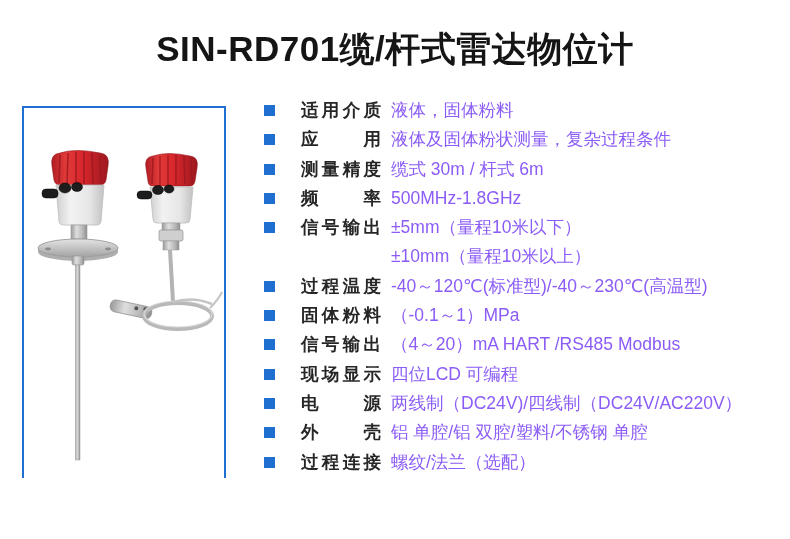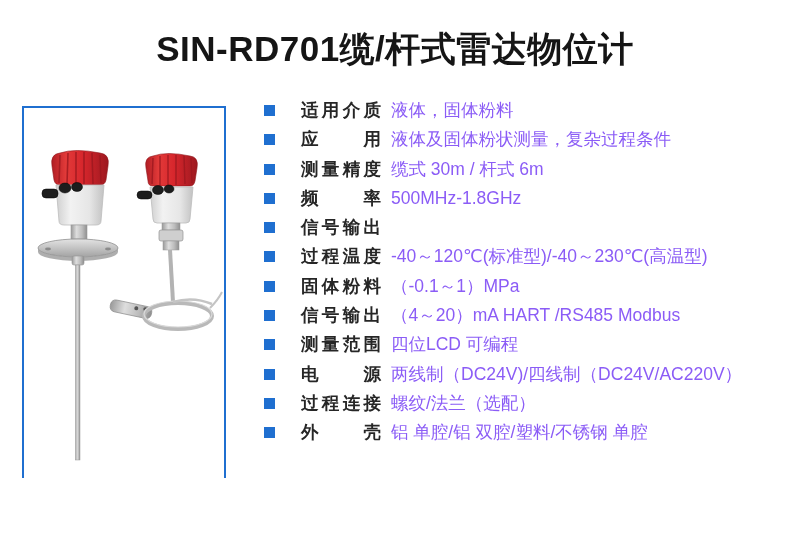--- a/index.html
+++ b/index.html
@@ -173,20 +173,22 @@
     <div class="spec-row">
       <span class="bullet"></span>
       <span class="spec-label">频率</span>
       <span class="spec-value">500MHz-1.8GHz</span>
     </div>
 
 
     <div class="spec-row">
       <span class="bullet"></span>
       <span class="spec-label">信号输出</span>
+      <span class="spec-value">±5mm（量程10米以下）
+±10mm（量程10米以上）</span>
     </div>
 
     <div class="spec-row">
       <span class="bullet"></span>
       <span class="spec-label">过程温度</span>
       <span class="spec-value">-40～120℃(标准型)/-40～230℃(高温型)</span>
     </div>
 
     <div class="spec-row">
       <span class="bullet"></span>
@@ -195,36 +197,36 @@
     </div>
 
     <div class="spec-row">
       <span class="bullet"></span>
       <span class="spec-label">信号输出</span>
       <span class="spec-value">（4～20）mA HART /RS485 Modbus</span>
     </div>
 
     <div class="spec-row">
       <span class="bullet"></span>
-      <span class="spec-label">测量范围</span>
+      <span class="spec-label">现场显示</span>
       <span class="spec-value">四位LCD 可编程</span>
     </div>
 
     <div class="spec-row">
       <span class="bullet"></span>
       <span class="spec-label">电源</span>
       <span class="spec-value">两线制（DC24V)/四线制（DC24V/AC220V）</span>
     </div>
 
     <div class="spec-row">
       <span class="bullet"></span>
+      <span class="spec-label">外壳</span>
+      <span class="spec-value">铝 单腔/铝 双腔/塑料/不锈钢 单腔</span>
+    </div>
+
+    <div class="spec-row">
+      <span class="bullet"></span>
       <span class="spec-label">过程连接</span>
       <span class="spec-value">螺纹/法兰（选配）</span>
     </div>
-
-    <div class="spec-row">
-      <span class="bullet"></span>
-      <span class="spec-label">外壳</span>
-      <span class="spec-value">铝 单腔/铝 双腔/塑料/不锈钢 单腔</span>
-    </div>
   </div>
 
 </div>
 
 </body></html>

